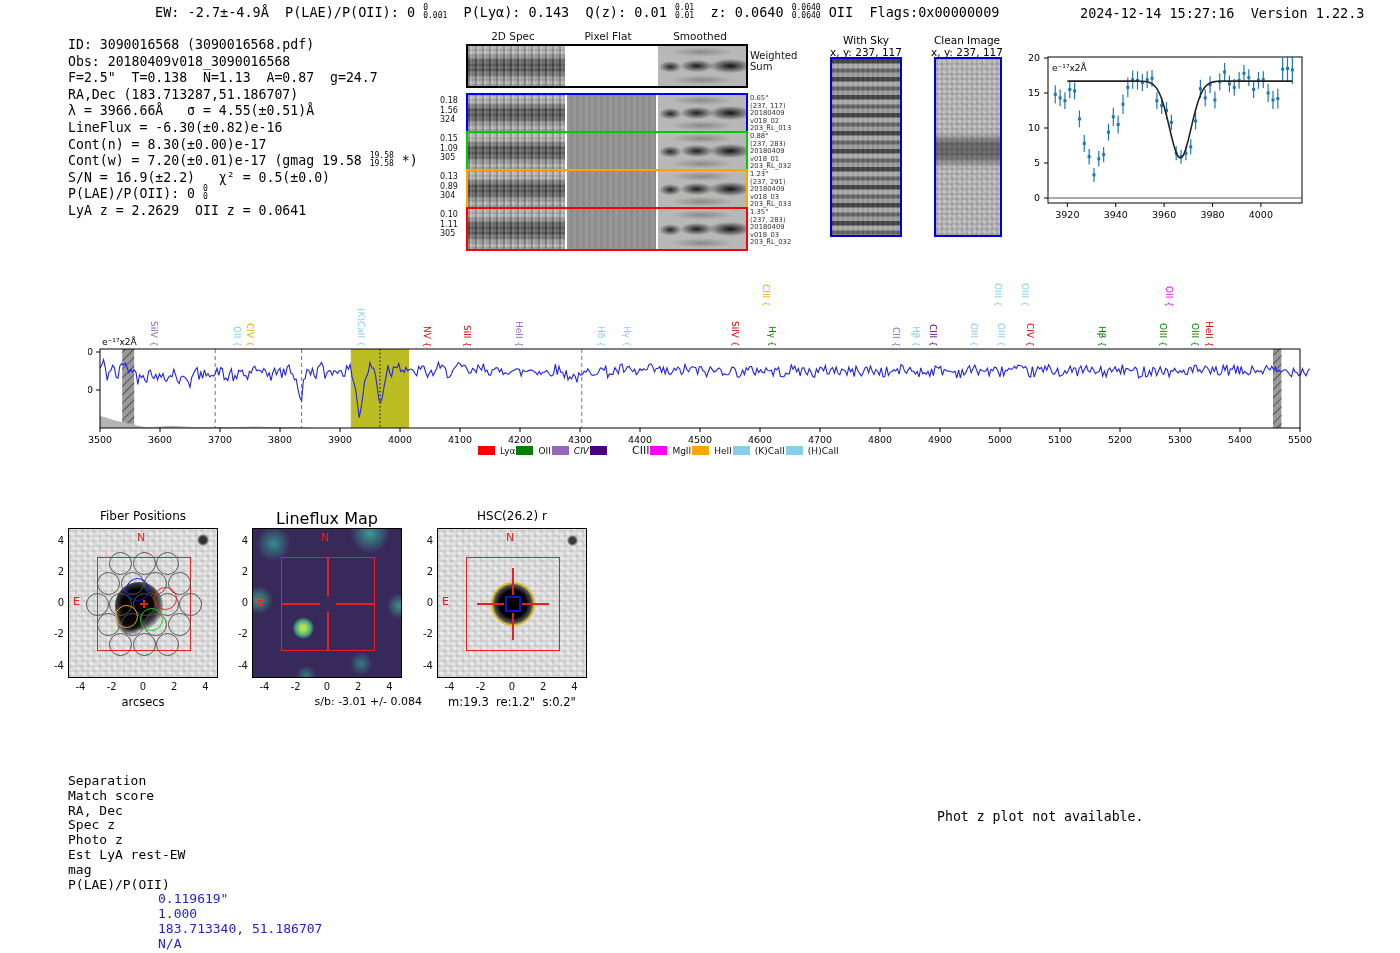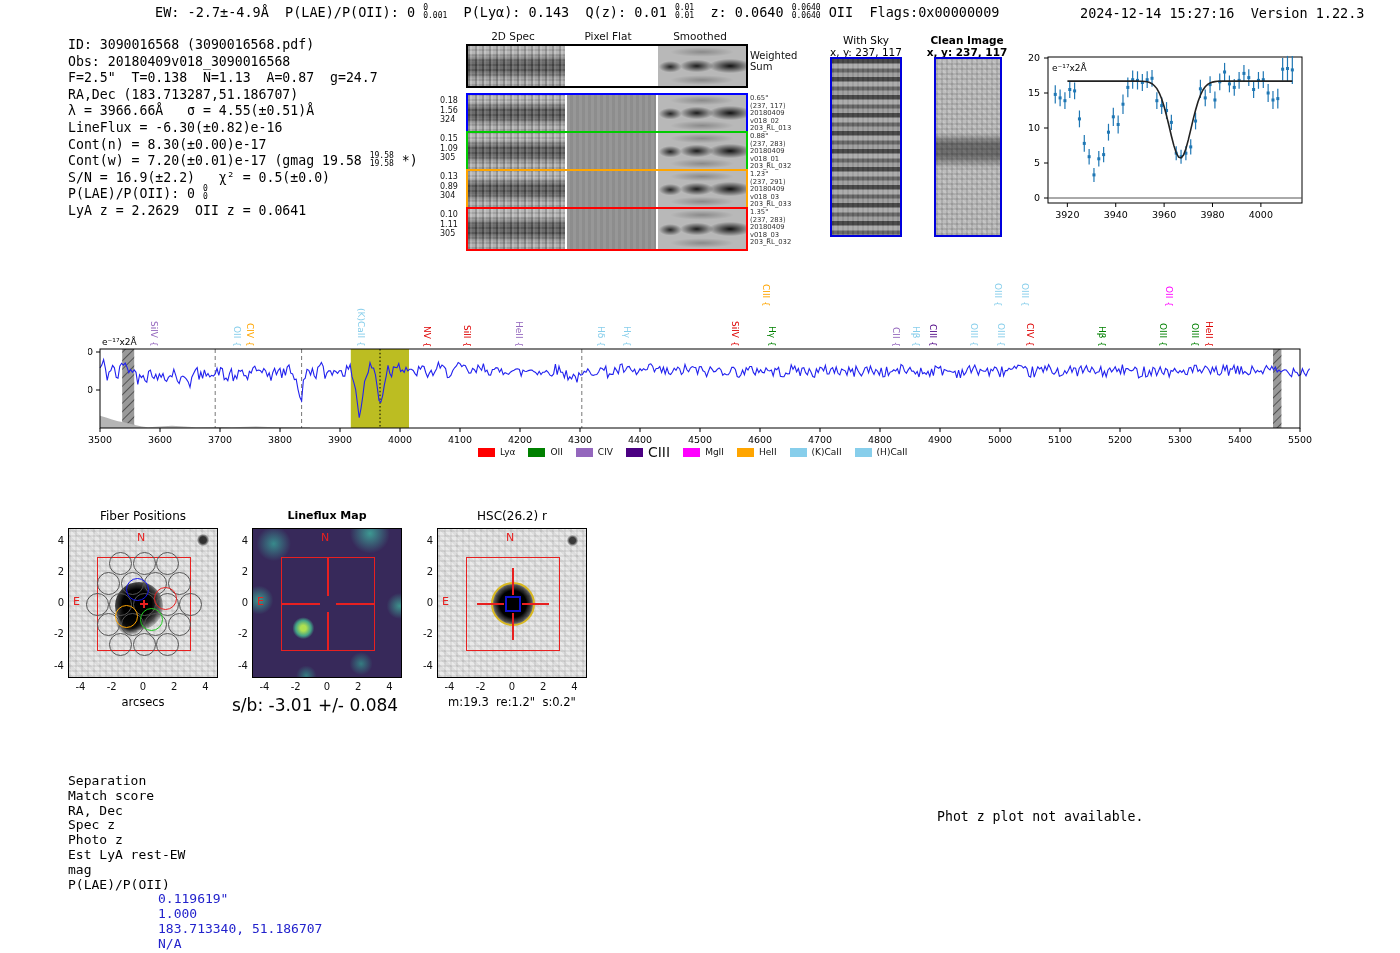--- a/index.html
+++ b/index.html
@@ -139,21 +139,21 @@
   <div class="abs sans" style="left:750px;top:50px;font-size:10px;line-height:11px;color:#111;">
     <div>Weighted</div>
       <div>Sum</div>
   </div>
 
   <div class="abs sans" style="left:816px;top:35px;width:100px;text-align:center;font-size:10.5px;line-height:11.5px;">
     <div>With Sky</div>
       <div>x, y: 237, 117</div>
   </div>
   <div class="abs" style="left:830px;top:57px;width:68px;height:176px;border:2px solid #0000dd;background-color:#8a8a8a;background-image:repeating-linear-gradient(180deg, rgba(0,0,0,.45) 0 4px, rgba(255,255,255,.3) 5px 9px, rgba(0,0,0,.22) 10px 13px, rgba(255,255,255,.2) 14px 18px),repeating-linear-gradient(90deg, rgba(0,0,0,.14) 0 2px, transparent 2px 5px);"></div>
-  <div class="abs sans" style="left:917px;top:35px;width:100px;text-align:center;font-size:10.5px;line-height:11.5px;font-weight:bold;">
+  <div class="abs sans" style="left:917px;top:35px;width:100px;text-align:center;font-size:10.5px;line-height:11.5px;">
     <div>Clean Image</div>
       <div>x, y: 237, 117</div>
   </div>
   <div class="abs" style="left:934px;top:57px;width:64px;height:176px;border:2px solid #0000dd;background-color:#bdbdbd;background-image:linear-gradient(180deg, transparent 42%, rgba(0,0,0,.42) 48% 55%, transparent 62%),repeating-linear-gradient(0deg, rgba(0,0,0,.1) 0 2px, transparent 2px 5px),repeating-linear-gradient(90deg, rgba(0,0,0,.1) 0 2px, transparent 2px 5px),repeating-linear-gradient(45deg, rgba(255,255,255,.12) 0 2px, transparent 2px 6px);"></div>
 
   <svg id="fitplot" class="abs" style="left:1010px;top:45px;" width="330" height="180">
       <rect x="38" y="12" width="254" height="146" fill="none" stroke="#000" stroke-width="1"></rect>
       <line x1="38" y1="153" x2="292" y2="153" stroke="#555" stroke-width="1"></line>
       <line x1="57.352380952380955" y1="158" x2="57.352380952380955" y2="162" stroke="#000"></line>
       <text x="57.352380952380955" y="173" text-anchor="middle" font-size="9.5" font-family="DejaVu Sans, sans-serif">3920</text>
@@ -365,36 +365,36 @@
       <line x1="1152" y1="93" x2="1152" y2="97" stroke="#000"></line>
       <text x="1152" y="108" text-anchor="middle" font-size="9.5" font-family="DejaVu Sans, sans-serif">5400</text>
       <line x1="1212" y1="93" x2="1212" y2="97" stroke="#000"></line>
       <text x="1212" y="108" text-anchor="middle" font-size="9.5" font-family="DejaVu Sans, sans-serif">5500</text>
       <line x1="8" y1="55" x2="12" y2="55" stroke="#000"></line>
       <text x="5" y="58" text-anchor="end" font-size="9.5" font-family="DejaVu Sans, sans-serif">10</text>
       <line x1="8" y1="17" x2="12" y2="17" stroke="#000"></line>
       <text x="5" y="20" text-anchor="end" font-size="9.5" font-family="DejaVu Sans, sans-serif">20</text>
       <text x="14" y="10" font-size="9" font-family="DejaVu Sans, sans-serif">e⁻¹⁷x2Å</text>
     </svg>
-  <div id="spec-legend" class="abs sans" style="left:478px;top:444px;display:flex;gap:13px;align-items:center;">
+  <div id="spec-legend" class="abs sans" style="left:478px;top:444px;display:flex;gap:1px;align-items:center;">
       <span style="display: inline-flex; align-items: center; gap: 5px;">
         <span style="width: 17px; height: 9px; background: rgb(255, 0, 0); display: inline-block;"></span>
         <span style="font-size: 9px; color: rgb(17, 17, 17);">Lyα</span>
       </span>
       <span style="display: inline-flex; align-items: center; gap: 5px;">
         <span style="width: 17px; height: 9px; background: rgb(0, 128, 0); display: inline-block;"></span>
         <span style="font-size: 9px; color: rgb(17, 17, 17);">OII</span>
       </span>
-      <span style="display: inline-flex; align-items: center; gap: 5px;">
+      <span style="display: inline-flex; align-items: center; gap: 5px; font-style: italic;">
         <span style="width: 17px; height: 9px; background: rgb(148, 103, 189); display: inline-block;"></span>
         <span style="font-size: 9px; color: rgb(17, 17, 17);">CIV</span>
       </span>
       <span style="display: inline-flex; align-items: center; gap: 5px;">
         <span style="width: 17px; height: 9px; background: rgb(75, 0, 130); display: inline-block;"></span>
-        <span style="font-size: 14px; color: rgb(17, 17, 17);">CIII</span>
+        <span style="font-size: 11px; color: rgb(17, 17, 17); margin-left: 20px;">CIII</span>
       </span>
       <span style="display: inline-flex; align-items: center; gap: 5px;">
         <span style="width: 17px; height: 9px; background: rgb(255, 0, 255); display: inline-block;"></span>
         <span style="font-size: 9px; color: rgb(17, 17, 17);">MgII</span>
       </span>
       <span style="display: inline-flex; align-items: center; gap: 5px;">
         <span style="width: 17px; height: 9px; background: rgb(255, 165, 0); display: inline-block;"></span>
         <span style="font-size: 9px; color: rgb(17, 17, 17);">HeII</span>
       </span>
       <span style="display: inline-flex; align-items: center; gap: 5px;">
@@ -447,41 +447,41 @@
       <div class="abs tick" style="left: 46px; top: 659.5px; width: 18px; text-align: right;">-4</div>
       <div class="abs tick" style="left: 103.75px; top: 681px; width: 16px; text-align: center;">-2</div>
       <div class="abs tick" style="left: 46px; top: 628.25px; width: 18px; text-align: right;">-2</div>
       <div class="abs tick" style="left: 135px; top: 681px; width: 16px; text-align: center;">0</div>
       <div class="abs tick" style="left: 46px; top: 597px; width: 18px; text-align: right;">0</div>
       <div class="abs tick" style="left: 166.25px; top: 681px; width: 16px; text-align: center;">2</div>
       <div class="abs tick" style="left: 46px; top: 565.75px; width: 18px; text-align: right;">2</div>
       <div class="abs tick" style="left: 197.5px; top: 681px; width: 16px; text-align: center;">4</div>
       <div class="abs tick" style="left: 46px; top: 534.5px; width: 18px; text-align: right;">4</div>
       <div class="abs sans" style="left: 48px; top: 695px; width: 190px; text-align: center; font-size: 11.5px; white-space: pre;">arcsecs</div>
-      <div class="abs sans" style="left: 252px; top: 509px; width: 150px; text-align: center; font-size: 11px; font-weight: bold;">Lineflux Map</div>
+      <div class="abs sans" style="left: 252px; top: 509px; width: 150px; text-align: center; font-size: 16px;">Lineflux Map</div>
       <div class="abs" style="left: 252px; top: 528px; width: 150px; height: 150px; border: 1px solid rgb(0, 0, 0); box-sizing: border-box; overflow: hidden; background-color: rgb(55, 41, 90); background-image: radial-gradient(14px at 34% 67%, rgb(174, 224, 81) 0px, rgb(174, 224, 81) 20%, rgba(68, 175, 140, 0.9) 55%, transparent 78%), radial-gradient(20px at 4% 48%, rgba(62, 172, 152, 0.85), transparent 72%), radial-gradient(24px at 14% 10%, rgba(56, 162, 152, 0.8), transparent 72%), radial-gradient(27px at 79% 3%, rgba(62, 172, 156, 0.85), transparent 74%), radial-gradient(18px at 99% 52%, rgba(62, 172, 152, 0.8), transparent 72%), radial-gradient(16px at 73% 91%, rgba(52, 152, 142, 0.75), transparent 72%), radial-gradient(14px at 36% 99%, rgba(52, 152, 142, 0.75), transparent 72%);">
         <div class="abs" style="left: 28px; top: 28px; width: 94px; height: 94px; border: 1.5px solid rgb(232, 32, 32); box-sizing: border-box;"></div>
         <div class="abs sans" style="left: 68px; top: 2px; color: rgb(232, 32, 32); font-size: 11px;">N</div>
         <div class="abs sans" style="left: 4px; top: 66px; color: rgb(232, 32, 32); font-size: 11px;">E</div>
         <div class="crossh" style="left: 28px; top: 74.2px; width: 39px; height: 1.6px;"></div>
         <div class="crossh" style="left: 83px; top: 74.2px; width: 39px; height: 1.6px;"></div>
         <div class="crossh" style="left: 74.2px; top: 29px; width: 1.6px; height: 38px;"></div>
         <div class="crossh" style="left: 74.2px; top: 83px; width: 1.6px; height: 38px;"></div>
       </div>
       <div class="abs tick" style="left: 256.5px; top: 681px; width: 16px; text-align: center;">-4</div>
       <div class="abs tick" style="left: 230px; top: 659.5px; width: 18px; text-align: right;">-4</div>
       <div class="abs tick" style="left: 287.75px; top: 681px; width: 16px; text-align: center;">-2</div>
       <div class="abs tick" style="left: 230px; top: 628.25px; width: 18px; text-align: right;">-2</div>
       <div class="abs tick" style="left: 319px; top: 681px; width: 16px; text-align: center;">0</div>
       <div class="abs tick" style="left: 230px; top: 597px; width: 18px; text-align: right;">0</div>
       <div class="abs tick" style="left: 350.25px; top: 681px; width: 16px; text-align: center;">2</div>
       <div class="abs tick" style="left: 230px; top: 565.75px; width: 18px; text-align: right;">2</div>
       <div class="abs tick" style="left: 381.5px; top: 681px; width: 16px; text-align: center;">4</div>
       <div class="abs tick" style="left: 230px; top: 534.5px; width: 18px; text-align: right;">4</div>
-      <div class="abs sans" style="left: 232px; top: 695px; width: 190px; text-align: left; font-size: 17px; white-space: pre;">s/b: -3.01 +/- 0.084</div>
+      <div class="abs sans" style="left: 232px; top: 695px; width: 190px; text-align: right; font-size: 11px; white-space: pre;">s/b: -3.01 +/- 0.084</div>
       <div class="abs sans" style="left: 437px; top: 509px; width: 150px; text-align: center; font-size: 12px;">HSC(26.2) r</div>
       <div class="abs plaid" style="left: 437px; top: 528px; width: 150px; height: 150px; border: 1px solid rgb(0, 0, 0); box-sizing: border-box; overflow: hidden;">
         <div class="abs" style="left: 28px; top: 28px; width: 94px; height: 94px; border: 1.5px solid rgb(232, 32, 32); box-sizing: border-box;"></div>
         <div class="abs sans" style="left: 68px; top: 2px; color: rgb(232, 32, 32); font-size: 11px;">N</div>
         <div class="abs sans" style="left: 4px; top: 66px; color: rgb(232, 32, 32); font-size: 11px;">E</div>
         <div class="abs circ" style="left: 54px; top: 54px; width: 42px; height: 42px; background: radial-gradient(circle, rgb(0, 0, 0) 0px, rgb(0, 0, 0) 45%, rgba(0, 0, 0, 0.65) 62%, transparent 80%);"></div>
         <div class="abs circ" style="left: 53px; top: 53px; width: 44px; height: 44px; border: 2px solid rgb(217, 184, 30);"></div>
         <div class="crossh" style="left: 39px; top: 74.2px; width: 27px; height: 1.6px;"></div>
         <div class="crossh" style="left: 84px; top: 74.2px; width: 27px; height: 1.6px;"></div>
         <div class="crossh" style="left: 74.2px; top: 39px; width: 1.6px; height: 27px;"></div>

